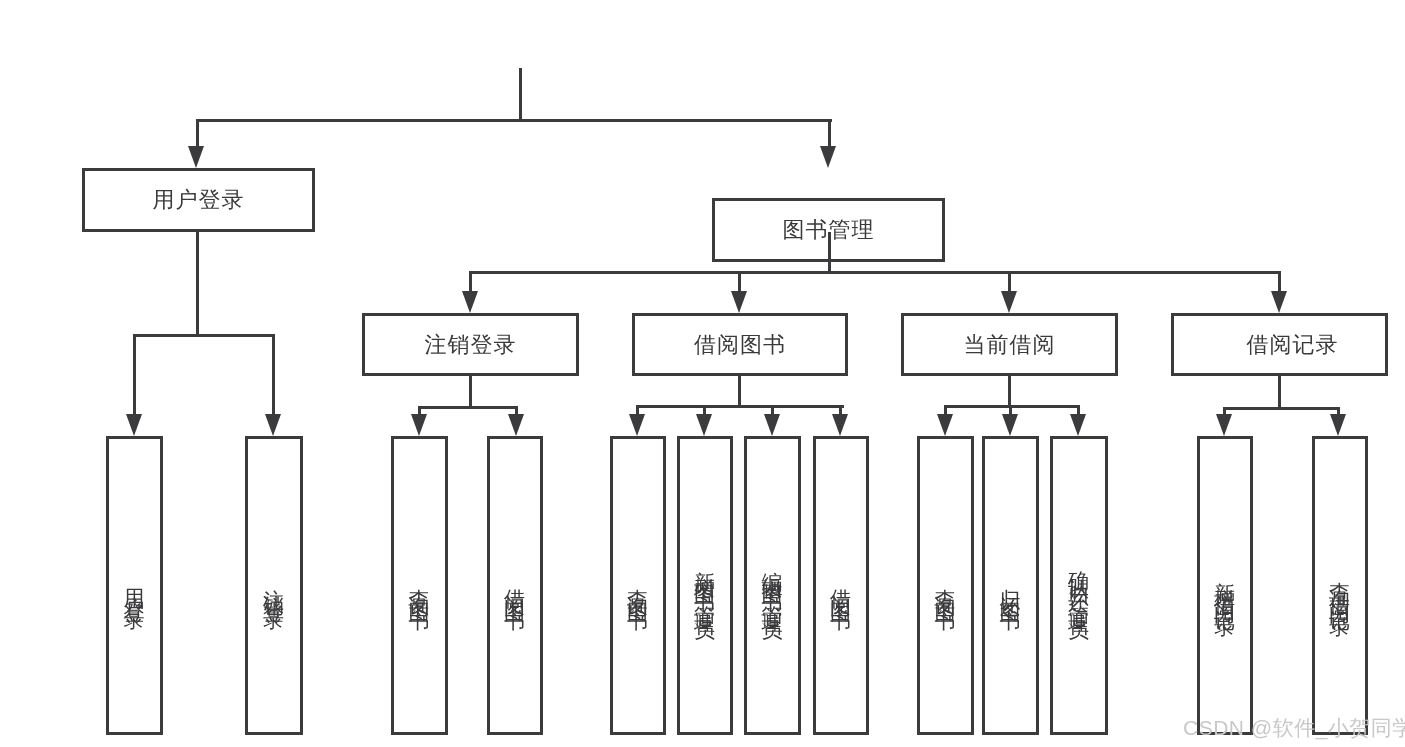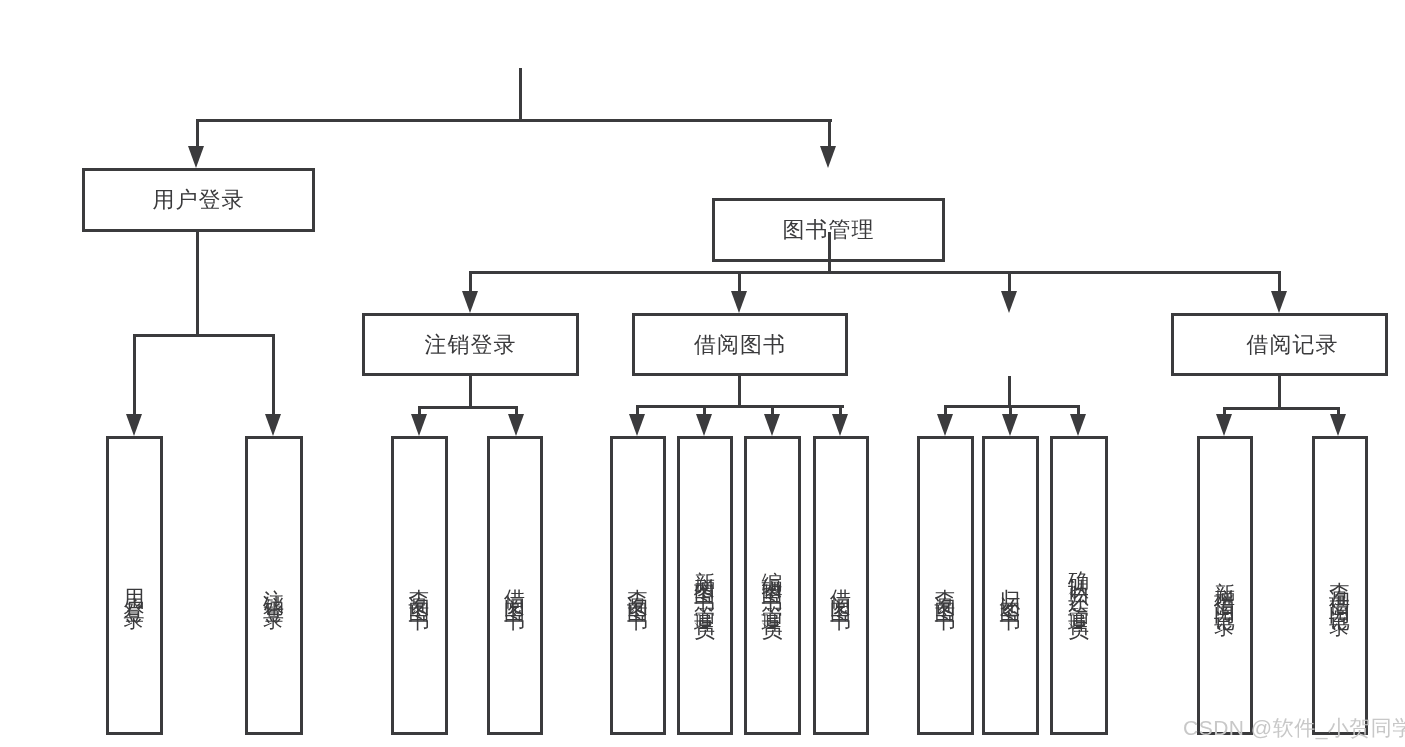--- a/index.html
+++ b/index.html
@@ -91,20 +91,23 @@
   <div class="arrow" style="left:1001px; top:291px;"></div>
   <div class="line" style="left:1278px; top:271px; width:3px; height:22px;"></div>
   <div class="arrow" style="left:1271px; top:291px;"></div>
 
   <div class="box hbox" style="left:362px; top:313px; width:217px; height:63px;">
     <span>注销登录</span>
   </div>
   <div class="box hbox" style="left:632px; top:313px; width:216px; height:63px;">
     <span>借阅图书</span>
   </div>
+  <div class="box hbox" style="left:901px; top:313px; width:217px; height:63px;">
+    <span>当前借阅</span>
+  </div>
   <div class="box hbox" style="left:1171px; top:313px; width:217px; height:63px;padding-left:26px;">
     <span>借阅记录</span>
   </div>
 
   <div class="line" style="left:469px; top:376px; width:3px; height:32px;"></div>
   <div class="line" style="left:418px; top:406px; width:100px; height:3px;"></div>
   <div class="line" style="left:418px; top:406px; width:3px; height:10px;"></div>
   <div class="arrow" style="left:411px; top:414px;"></div>
   <div class="line" style="left:515px; top:406px; width:3px; height:10px;"></div>
   <div class="arrow" style="left:508px; top:414px;"></div>

